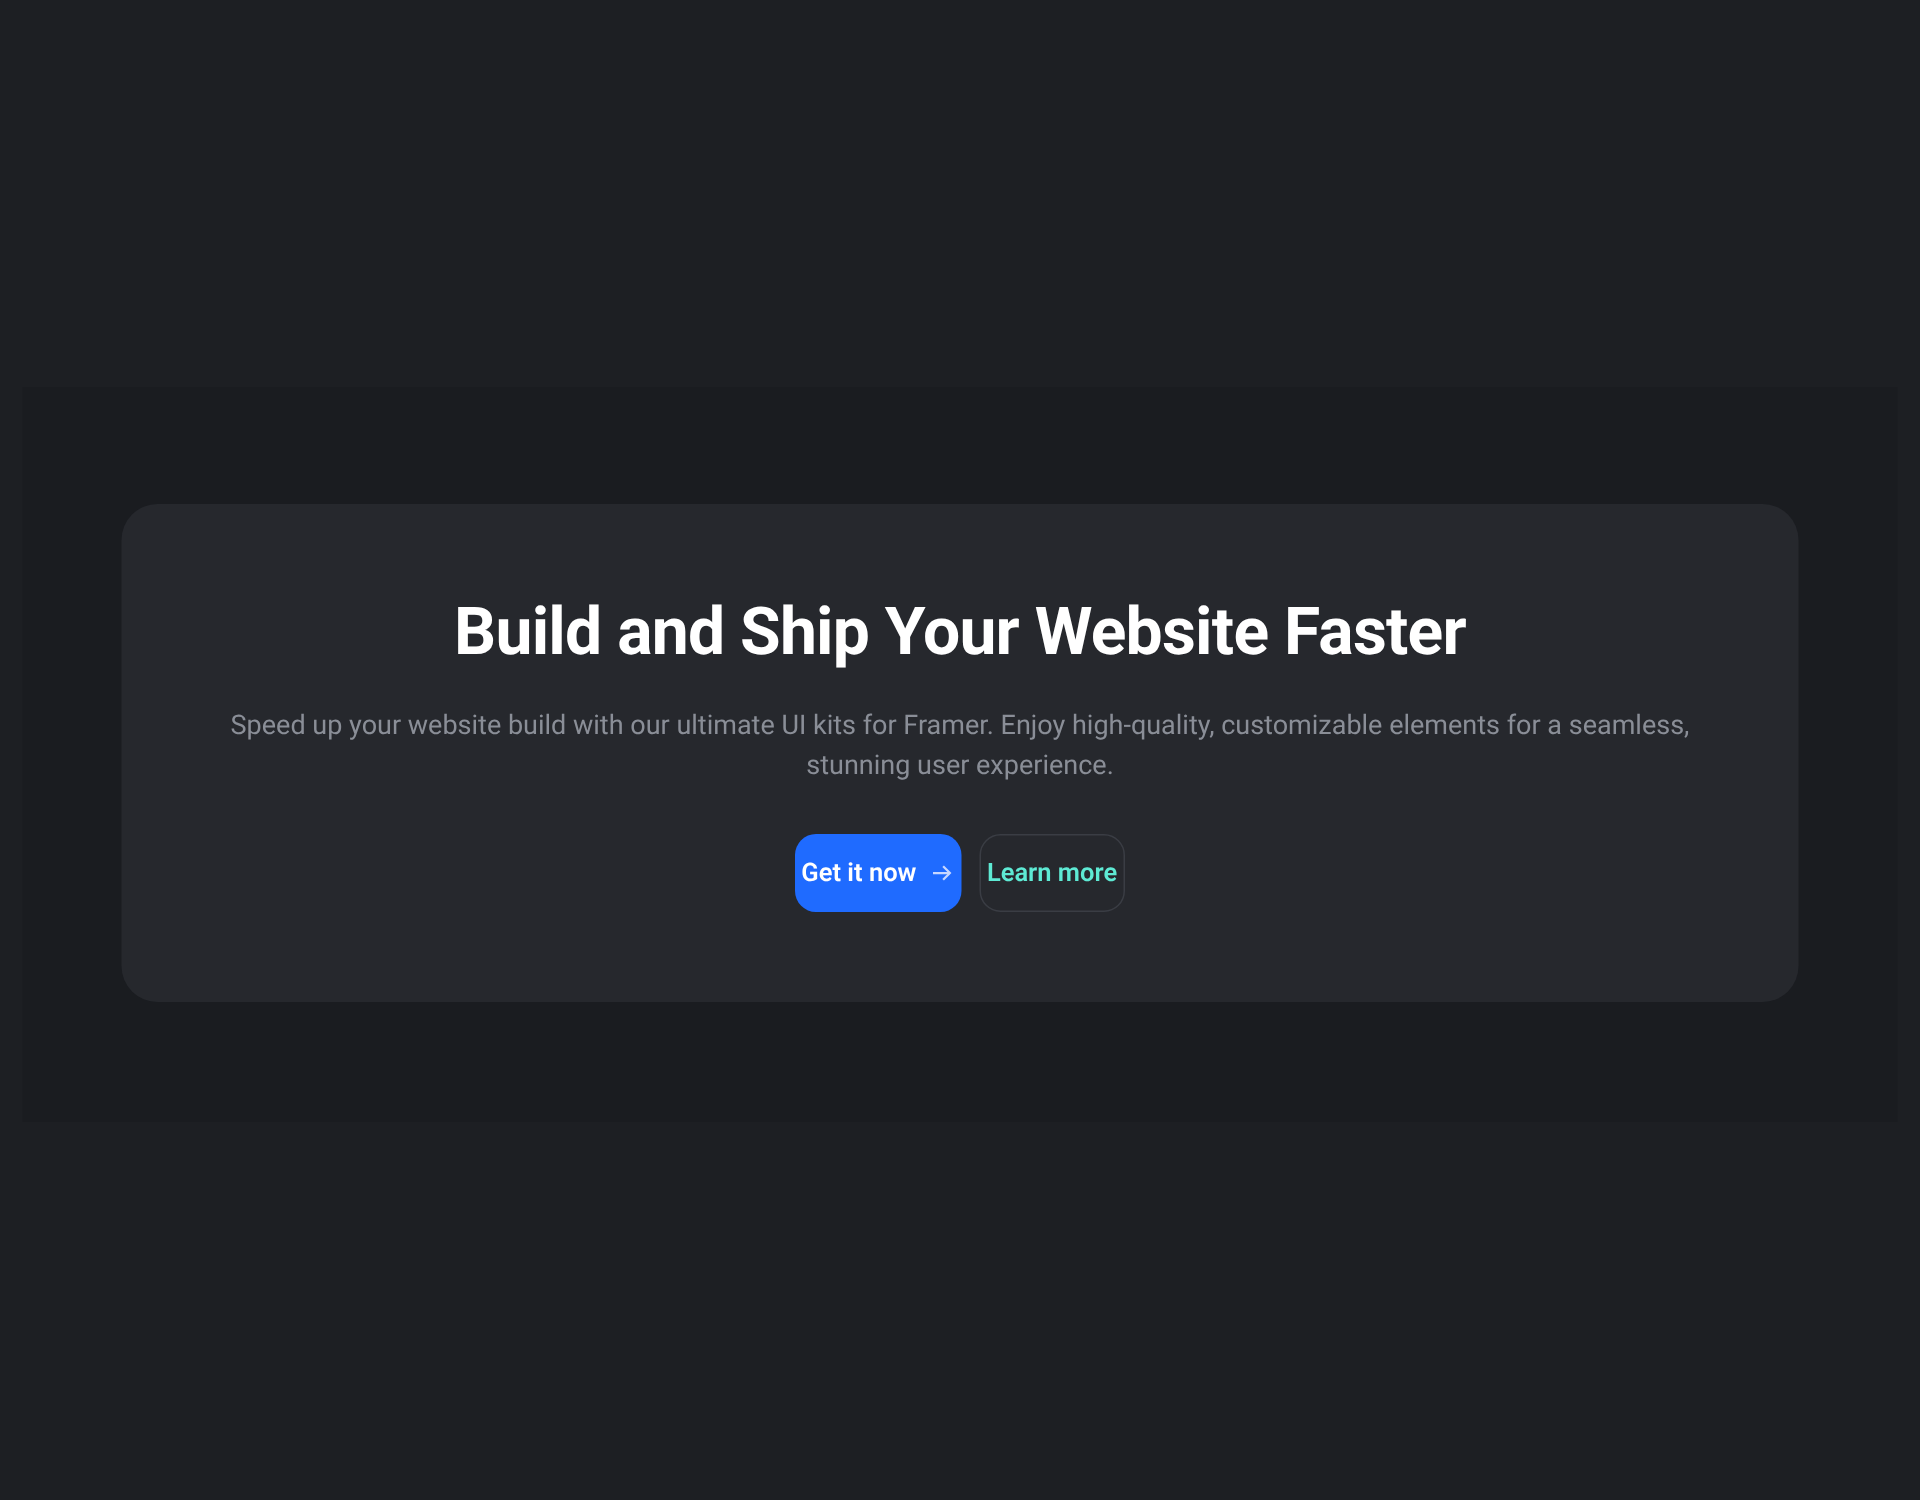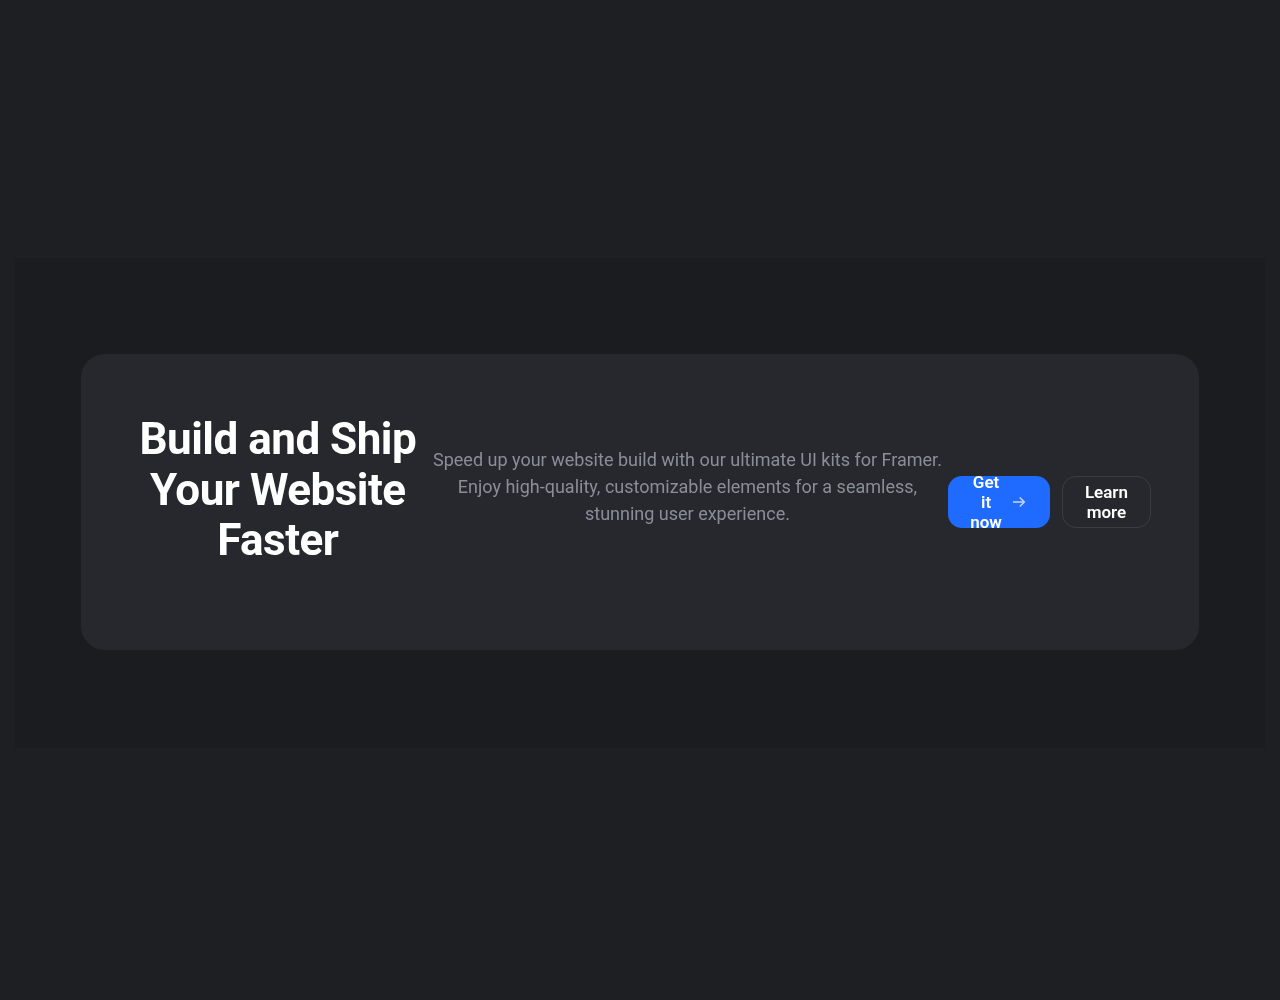--- a/index.html
+++ b/index.html
@@ -27,21 +27,21 @@
     background: #1a1c20;
     border-radius: 0;
   }
   .card {
     position: relative;
     width: 1118px;
     background: #26282d;
     border-radius: 24px;
     padding: 60px 48px 60px 48px;
     display: flex;
-    flex-direction: row;
+    flex-direction: column;
     align-items: center;
     text-align: center;
     z-index: 1;
     margin-top: 4px;
   }
   .heading {
     color: #ffffff;
     font-size: 44px;
     font-weight: 700;
     letter-spacing: -0.5px;
@@ -61,35 +61,35 @@
     display: flex;
     gap: 12px;
     align-items: center;
   }
   .btn {
     display: inline-flex;
     align-items: center;
     justify-content: center;
     gap: 8px;
     height: 52px;
-    padding: 0 22px;
+    padding: 0 4px;
     border-radius: 14px;
     font-size: 17px;
     font-weight: 600;
     cursor: pointer;
     border: none;
     font-family: inherit;
   }
   .btn-primary {
     background: #1f6bff;
     color: #ffffff;
   }
   .btn-secondary {
     background: transparent;
-    color: #ffffff;
+    color: #5eead4;
     border: 1px solid #3a3d44;
   }
   .arrow-icon {
     display: inline-flex;
     align-items: center;
     justify-content: center;
   }
   .arrow-icon svg {
     width: 18px;
     height: 18px;

